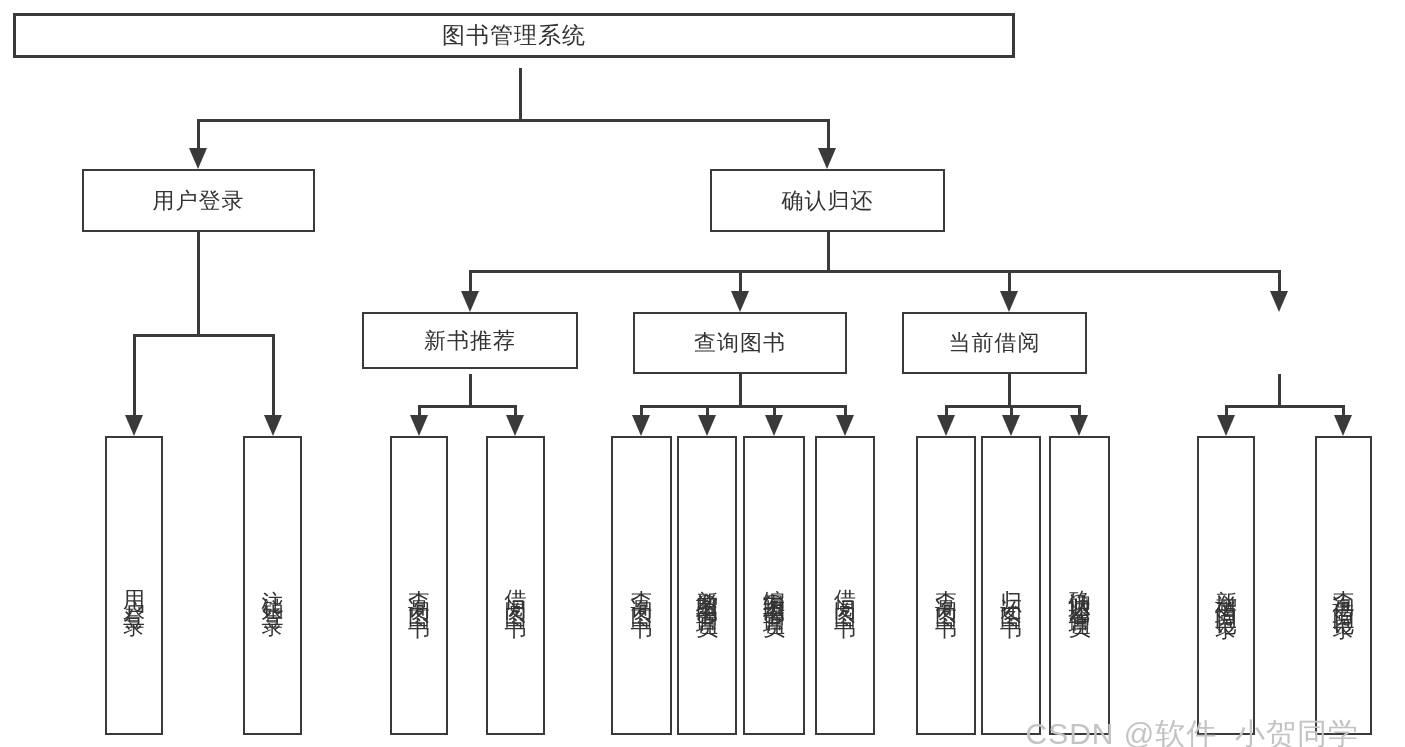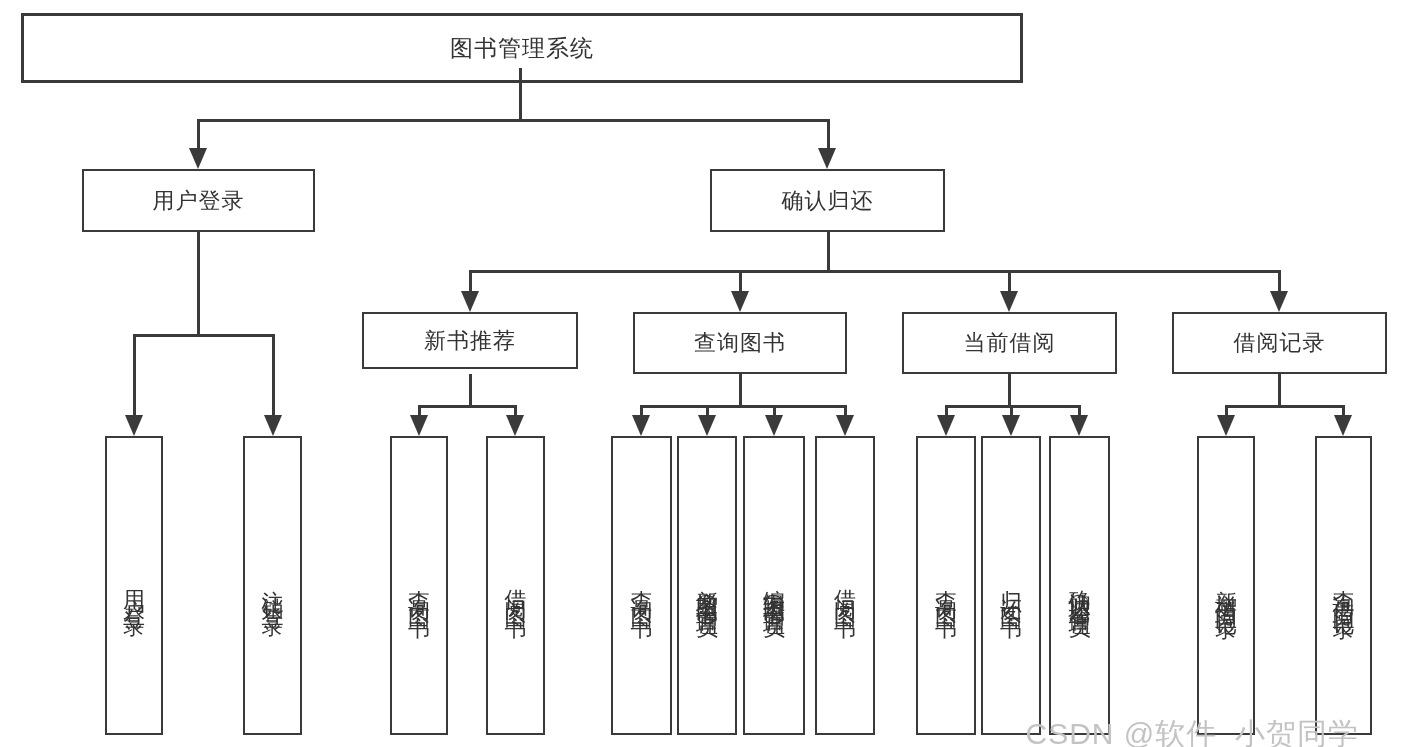--- a/index.html
+++ b/index.html
@@ -34,21 +34,21 @@
   .watermark{
     position:absolute;top:714px;right:46px;z-index:5;
     color:var(--watermark);font-size:30px;letter-spacing:1px;
   }
 </style>
 </head>
 <body>
 
 <div class="canvas">
 
-  <div class="box root" style="left:21px;top:13px;width:1002px;height:70px">
+  <div class="box root" style="left:13px;top:13px;width:1002px;height:45px">
     <span>图书管理系统</span>
   </div>
 
   <div class="vline" style="left:519px;top:68px;height:53px"></div>
   <div class="hline" style="left:197px;top:119px;width:633px"></div>
   <div class="vline" style="left:197px;top:119px;height:31px"></div>
   <div class="arrow" style="left:189px;top:148px"></div>
   <div class="vline" style="left:827px;top:119px;height:31px"></div>
   <div class="arrow" style="left:818px;top:148px"></div>
 
@@ -76,25 +76,22 @@
   <div class="arrow" style="left:1000px;top:291px"></div>
   <div class="vline" style="left:1278px;top:270px;height:22px"></div>
   <div class="arrow" style="left:1270px;top:291px"></div>
 
   <div class="box" style="left:362px;top:312px;width:216px;height:57px">
     <span>新书推荐</span>
   </div>
   <div class="box" style="left:633px;top:312px;width:214px;height:62px">
     <span>查询图书</span>
   </div>
-  <div class="box" style="left:902px;top:312px;width:215px;height:62px">
+  <div class="box" style="left:902px;top:312px;width:185px;height:62px">
     <span>当前借阅</span>
-  </div>
-  <div class="box" style="left:1172px;top:312px;width:215px;height:62px">
-    <span>借阅记录</span>
   </div>
 
   <div class="vline" style="left:469px;top:374px;height:33px"></div>
   <div class="hline" style="left:418px;top:405px;width:99px"></div>
   <div class="vline" style="left:418px;top:405px;height:11px"></div>
   <div class="arrow" style="left:410px;top:415px"></div>
   <div class="vline" style="left:514px;top:405px;height:11px"></div>
   <div class="arrow" style="left:506px;top:415px"></div>
 
   <div class="vline" style="left:739px;top:374px;height:33px"></div>

